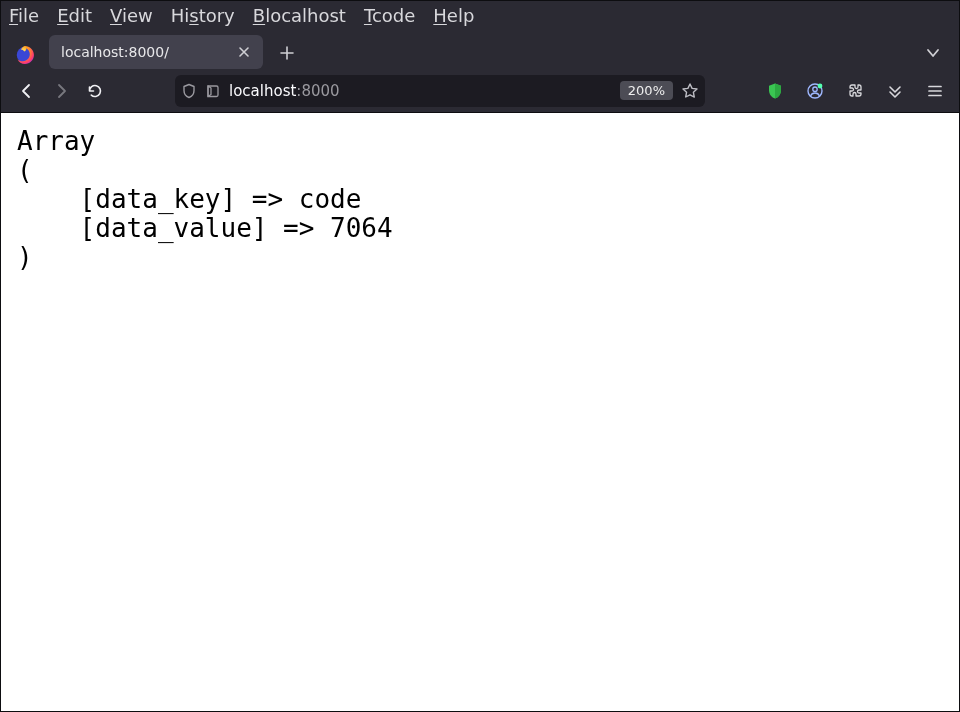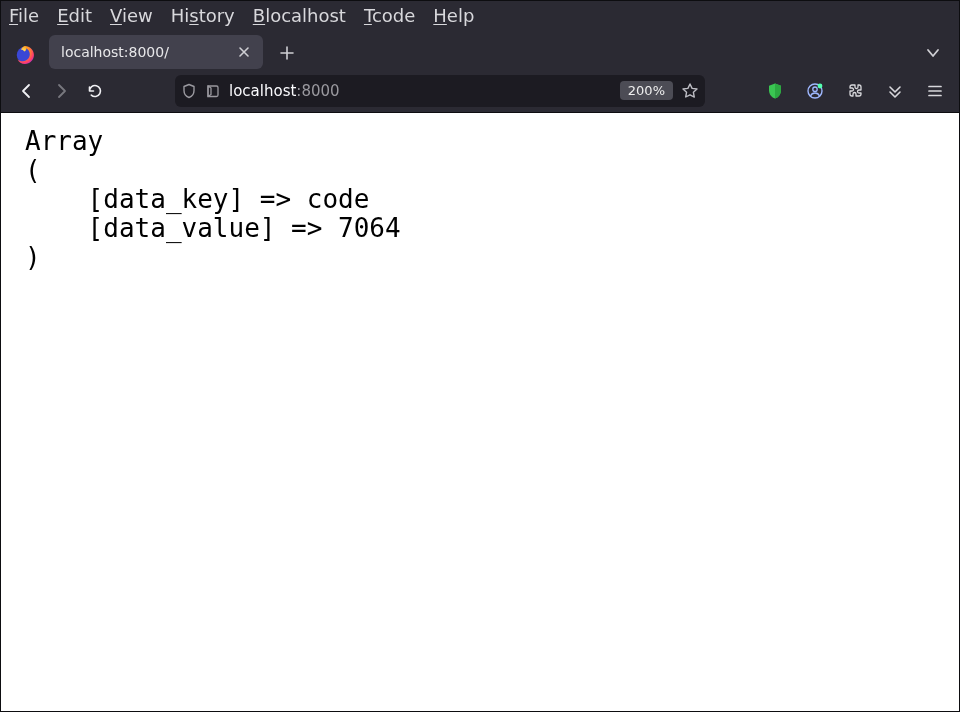--- a/index.html
+++ b/index.html
@@ -104,21 +104,21 @@
   }
   .star { color: #9a999f; display:flex; }
 
   .toolbar-right { margin-left:auto; display:flex; align-items:center; gap:12px; }
   .toolbar-right .tbtn { width:28px; height:28px; display:flex; align-items:center; justify-content:center; color:#d8d8dc; }
 
   
   .content {
     background: #ffffff;
     height: calc(712px - 28px - 40px - 44px - 2px);
-    padding: 14px 24px;
+    padding: 14px 16px;
     overflow: auto;
   }
   pre.page {
     font-family: "DejaVu Sans Mono","Liberation Mono",Menlo,Consolas,monospace;
     font-size: 26px;
     line-height: 1.12;
     color: #000;
     white-space: pre;
   }
 

